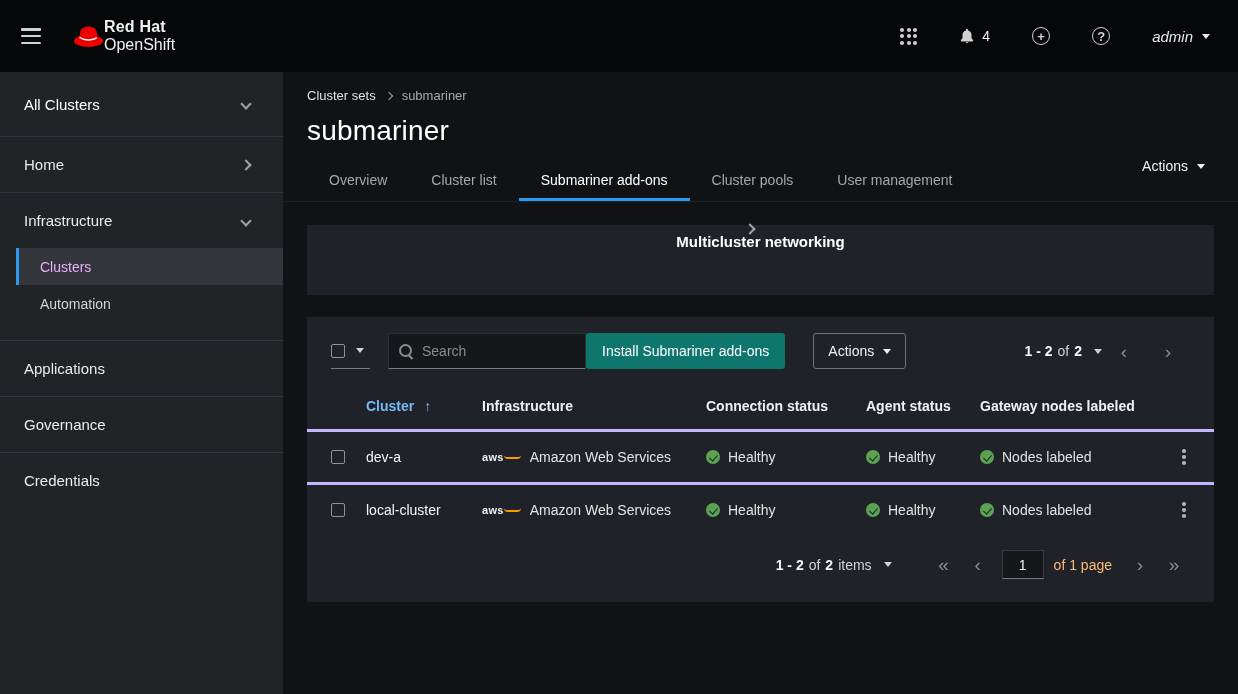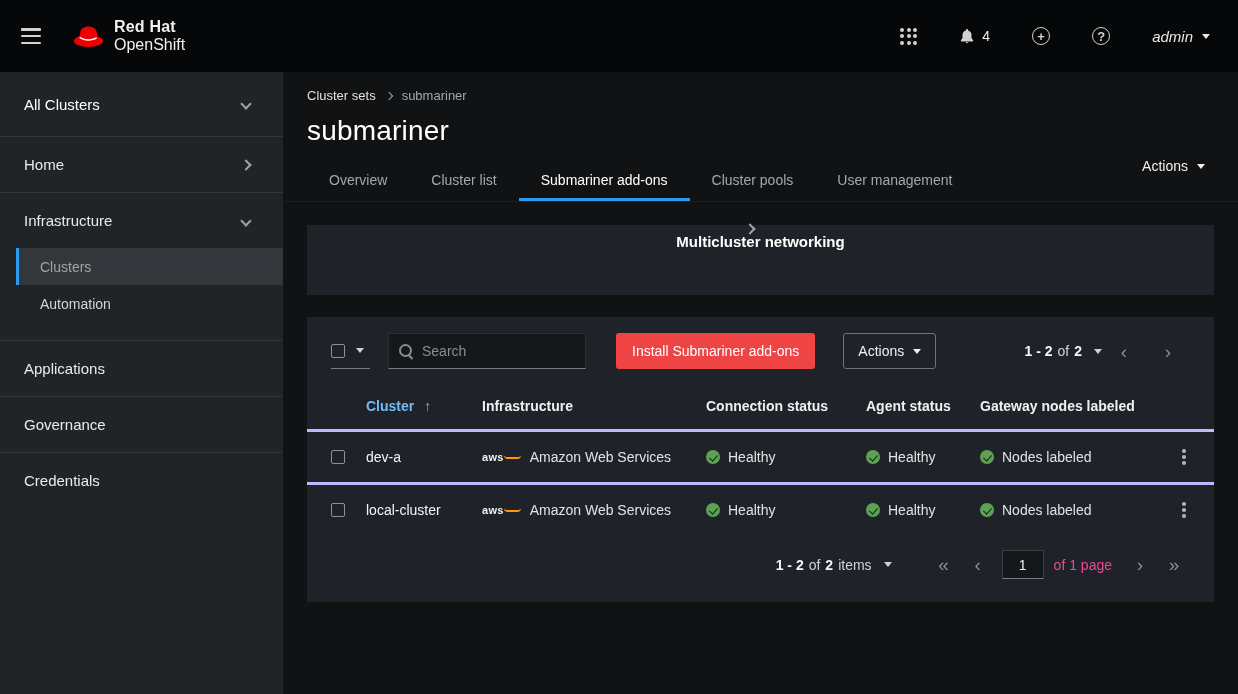--- a/index.html
+++ b/index.html
@@ -6,21 +6,21 @@
   html,body { width:1238px; height:694px; }
   body { font-family:"Liberation Sans","DejaVu Sans",sans-serif; background:#101214; color:#f0f0f0;
          overflow:hidden; position:relative; font-size:14px; }
   button { font-family:inherit; background:none; border:none; color:inherit; cursor:pointer; font-size:inherit; }
 
   
   .masthead { position:absolute; top:0; left:0; width:100%; height:72px; background:#050708;
               display:flex; align-items:center; padding:0 28px 0 21px; z-index:5; }
   .hamburger { width:20px; height:16px; display:flex; flex-direction:column; justify-content:space-between; margin-right:32px; }
   .hamburger span { display:block; height:2.5px; background:#d2d2d2; border-radius:1px; }
-  .brand { display:flex; align-items:center; gap:10px; cursor:pointer; }
+  .brand { display:flex; align-items:center; cursor:pointer; }
   .brand-text { line-height:1.15; }
   .brand-l1 { font-weight:700; font-size:16px; letter-spacing:.2px; }
   .brand-l2 { font-weight:400; font-size:16px; }
   .mast-right { margin-left:auto; display:flex; align-items:center; gap:42px; }
   .mast-icon { display:flex; align-items:center; gap:7px; color:#d2d2d2; }
   .grid-dots { display:grid; grid-template-columns:repeat(3,4px); grid-auto-rows:4px; gap:2.5px; }
   .grid-dots i { background:#d2d2d2; border-radius:50%; }
   .notif-count { font-size:14px; color:#f0f0f0; }
   .circle-icon { width:18px; height:18px; border:1.6px solid #d2d2d2; border-radius:50%;
                  display:flex; align-items:center; justify-content:center; font-size:13px; font-weight:700;
@@ -37,21 +37,21 @@
   
   .sidebar { position:absolute; top:72px; left:0; bottom:0; width:283px; background:#212427; }
   .persp { height:64px; display:flex; align-items:center; justify-content:space-between;
            padding:0 33px 0 24px; font-size:15px; color:#fff; cursor:pointer; }
   .nav-divider { height:1px; background:#32363a; }
   .nav-item { height:55px; display:flex; align-items:center; justify-content:space-between;
               padding:0 33px 0 24px; font-size:15px; color:#eaeaea; cursor:pointer; }
   .subnav { margin:0 0 18px 16px; }
   .subnav-item { height:37px; display:flex; align-items:center; padding-left:24px; font-size:14px;
                  color:#d2d4d6; cursor:pointer; }
-  .subnav-item.active { background:#33373c; border-left:3px solid #2b9af3; padding-left:21px; color:#a3a3a3; }
+  .subnav-item.active { background:#33373c; border-left:3px solid #2b9af3; padding-left:21px; color:#f0abfc; }
 
   
   .main { position:absolute; top:72px; left:283px; right:0; bottom:0; background:#101214; overflow:hidden; }
   .page-header { padding:16px 24px 0 24px; border-bottom:1px solid #1d2023; position:relative; }
   .breadcrumb { display:flex; align-items:center; gap:10px; font-size:13px; }
   .breadcrumb a { color:#e2e2e2; text-decoration:none; cursor:pointer; }
   .crumb-sep { width:6px; height:6px; border-width:1.5px; }
   .crumb-current { color:#a6a9ac; }
   h1.page-title { font-size:28px; font-weight:400; color:#fff; margin-top:12px; letter-spacing:.2px; }
   .page-actions { position:absolute; right:33px; top:86px; display:flex; align-items:center; gap:9px;
@@ -77,22 +77,22 @@
                 border-bottom-color:#787c80; display:flex; align-items:center; padding:0 10px; gap:8px;
                 margin-left:18px; }
   .search-box input { background:transparent; border:none; outline:none; color:#15803d; font-size:14px;
                       width:100%; font-family:inherit; }
   .search-box input::placeholder { color:#8a8d90; }
   .search-glyph { position:relative; width:15px; height:15px; flex:none; }
   .search-glyph::before { content:""; position:absolute; left:0; top:0; width:9px; height:9px;
                           border:2px solid #8a8d90; border-radius:50%; }
   .search-glyph::after { content:""; position:absolute; left:9.5px; top:10px; width:6px; height:2px;
                          background:#8a8d90; transform:rotate(45deg); transform-origin:0 0; }
-  .btn-primary { height:36px; padding:0 16px; background:#ef4444; color:#fff; border-radius:3px;
-                 font-size:14px; margin-left:30px; }
+  .btn-primary { height:36px; padding:0 16px; background:#0f766e; color:#fff; border-radius:3px;
+                 font-size:14px; }
   .btn-secondary { height:36px; padding:0 14px; border:1px solid #70747a; border-radius:3px; color:#f0f0f0;
                    display:flex; align-items:center; gap:9px; font-size:14px; margin-left:28px; }
   .pagi-top { margin-left:auto; display:flex; align-items:center; }
   .pagi-summary { display:flex; align-items:center; gap:5px; color:#d2d2d2; font-size:14px; }
   .pagi-summary b { color:#f5f5f5; font-weight:700; }
   .pagi-summary .caret { margin-left:7px; }
   .pagi-nav { width:44px; text-align:center; color:#8a8d90; font-size:19px; line-height:1; padding:6px 0; }
 
   
   table { width:100%; border-collapse:collapse; table-layout:fixed; }
@@ -118,21 +118,21 @@
   .kebab i { width:3.5px; height:3.5px; border-radius:50%; background:#aeb1b4;
              box-shadow:0 -6px 0 #aeb1b4, 0 6px 0 #aeb1b4; display:block; }
 
   
   .table-footer { display:flex; align-items:center; justify-content:flex-end; padding:14px 24px 22px; gap:36px; }
   .pagi-controls { display:flex; align-items:center; gap:2px; }
   .pagi-controls .pagi-nav { width:32px; }
   .page-input { width:42px; height:29px; background:#15181b; border:1px solid #3a3e43;
                 border-bottom-color:#787c80; color:#f0f0f0; text-align:center; font-size:14px;
                 font-family:inherit; margin:0 6px; }
-  .page-of { color:#ec4899; font-size:14px; margin:0 10px 0 2px; white-space:nowrap; }
+  .page-of { color:#fdba74; font-size:14px; margin:0 10px 0 2px; white-space:nowrap; }
 </style>
 </head>
 <body>
 
 <header class="masthead">
   <button class="hamburger">
     <span></span>
       <span></span>
       <span></span>
   </button>

